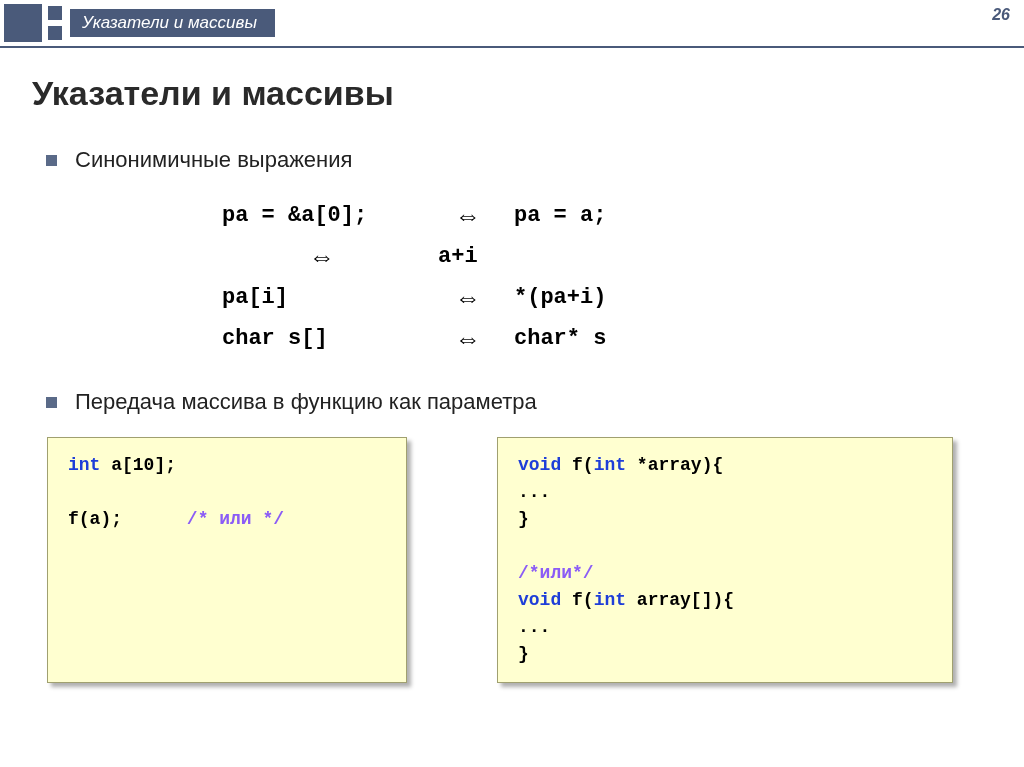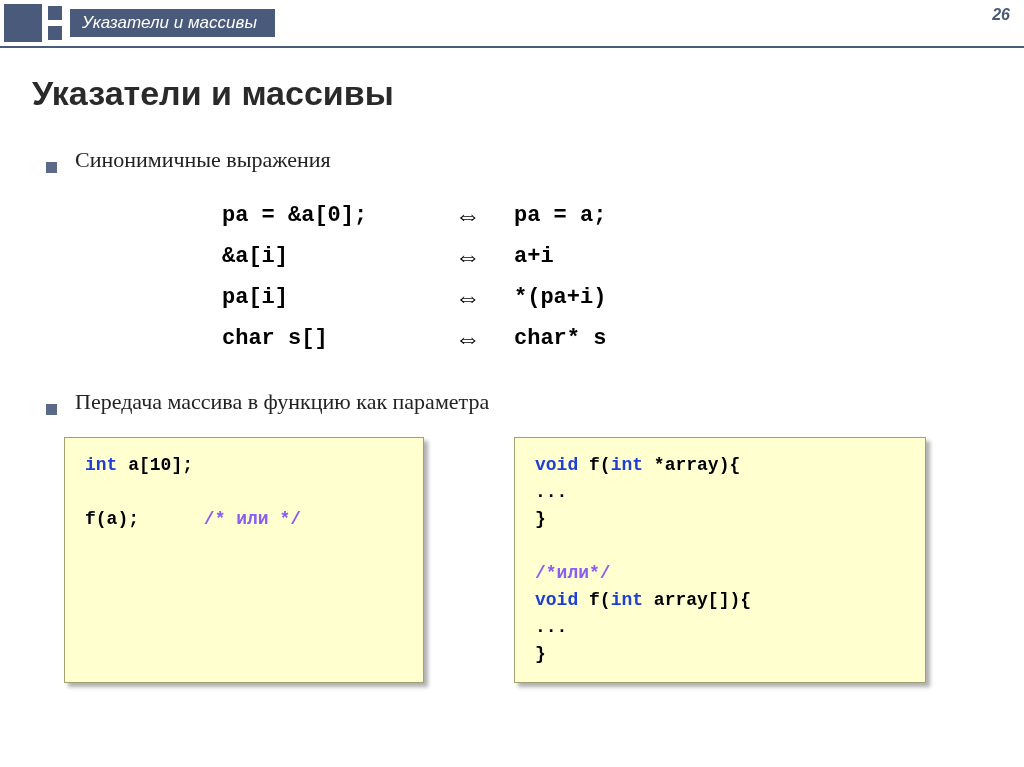--- a/index.html
+++ b/index.html
@@ -55,24 +55,23 @@
       padding: 26px 32px 0 32px;
     }
     .title {
       font-size: 34px;
       font-weight: bold;
       color: #2a2a2a;
       margin-bottom: 34px;
     }
     .bullet-row {
       display: flex;
-      align-items: flex-end;
+      align-items: center;
       margin-left: 14px;
       margin-bottom: 22px;
-      font-family: Liberation Serif, serif;
     }
     .bullet-marker {
       width: 11px; height: 11px;
       background: #5a6a88;
       margin-right: 18px;
       flex-shrink: 0;
     }
     .bullet-text {
       font-size: 22px;
       color: #222;
@@ -93,35 +92,35 @@
     }
     .arrow {
       font-family: Arial, sans-serif;
       font-size: 26px;
       text-align: center;
       font-weight: normal;
     }
     .code-boxes {
       display: flex;
       gap: 90px;
-      margin-left: 32px;
+      margin-left: 15px;
       margin-top: 10px;
     }
     .code-box {
       background: #ffffd0;
       border: 1px solid #a0a070;
       box-shadow: 4px 4px 4px #b0b0b0;
       padding: 14px 20px;
       font-family: 'Courier New', Courier, monospace;
       font-size: 18px;
       font-weight: bold;
       line-height: 1.5;
     }
     .code-box-left { width: 360px; }
-    .code-box-right { width: 412px; }
+    .code-box-right { width: 456px; }
     .kw-blue { color: #1e3ed8; }
     .cm-green { color: #8b5cf6; text-align: center; }
   </style>
 </head>
 <body>
 
 <div class="header-bar">
   <div class="header-deco">
     <div class="deco-square-big"></div>
     <div class="deco-col">
@@ -141,21 +140,20 @@
     <span class="bullet-text">Синонимичные выражения</span>
   </div>
 
   <div class="equiv-block">
     <div class="equiv-row">
       <span>pa = &amp;a[0];</span>
       <span class="arrow">⇔</span>
       <span>pa = a;</span>
     </div>
     <div class="equiv-row">
-      <span>&amp;a[i]</span>
       <span class="arrow">⇔</span>
       <span>a+i</span>
     </div>
     <div class="equiv-row">
       <span>pa[i]</span>
       <span class="arrow">⇔</span>
       <span>*(pa+i)</span>
     </div>
     <div class="equiv-row">
       <span>char s[]</span>

